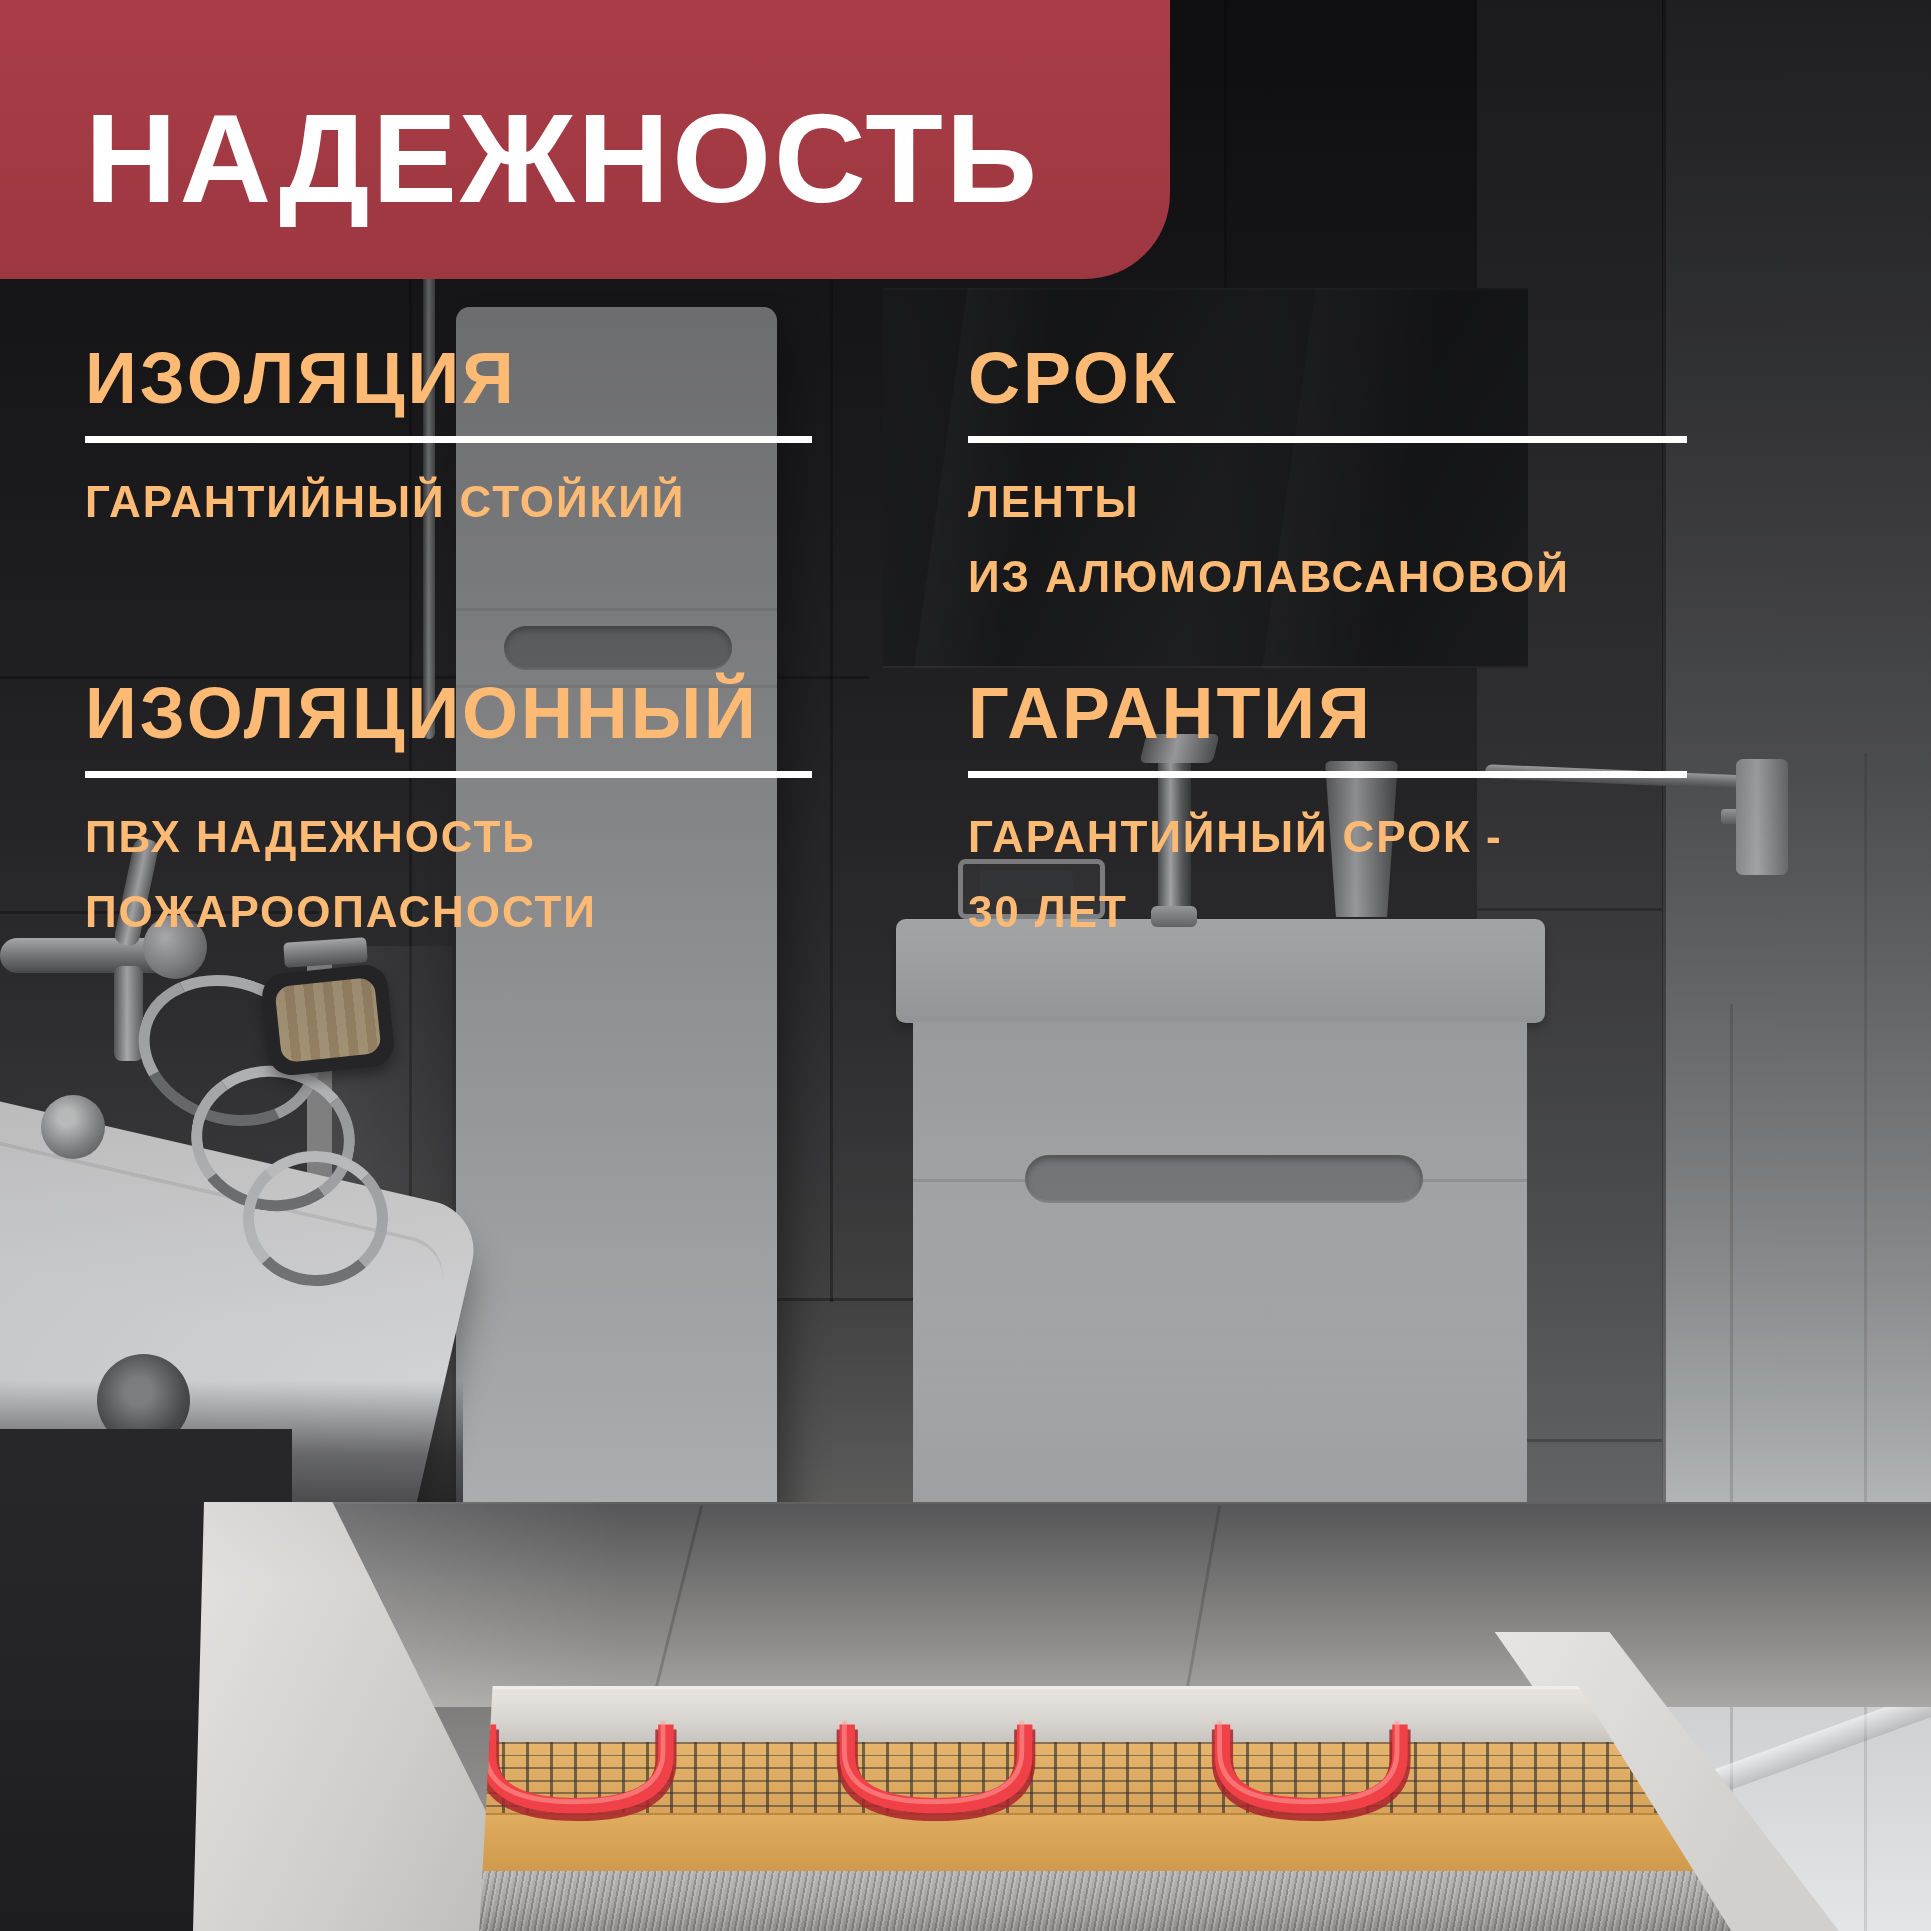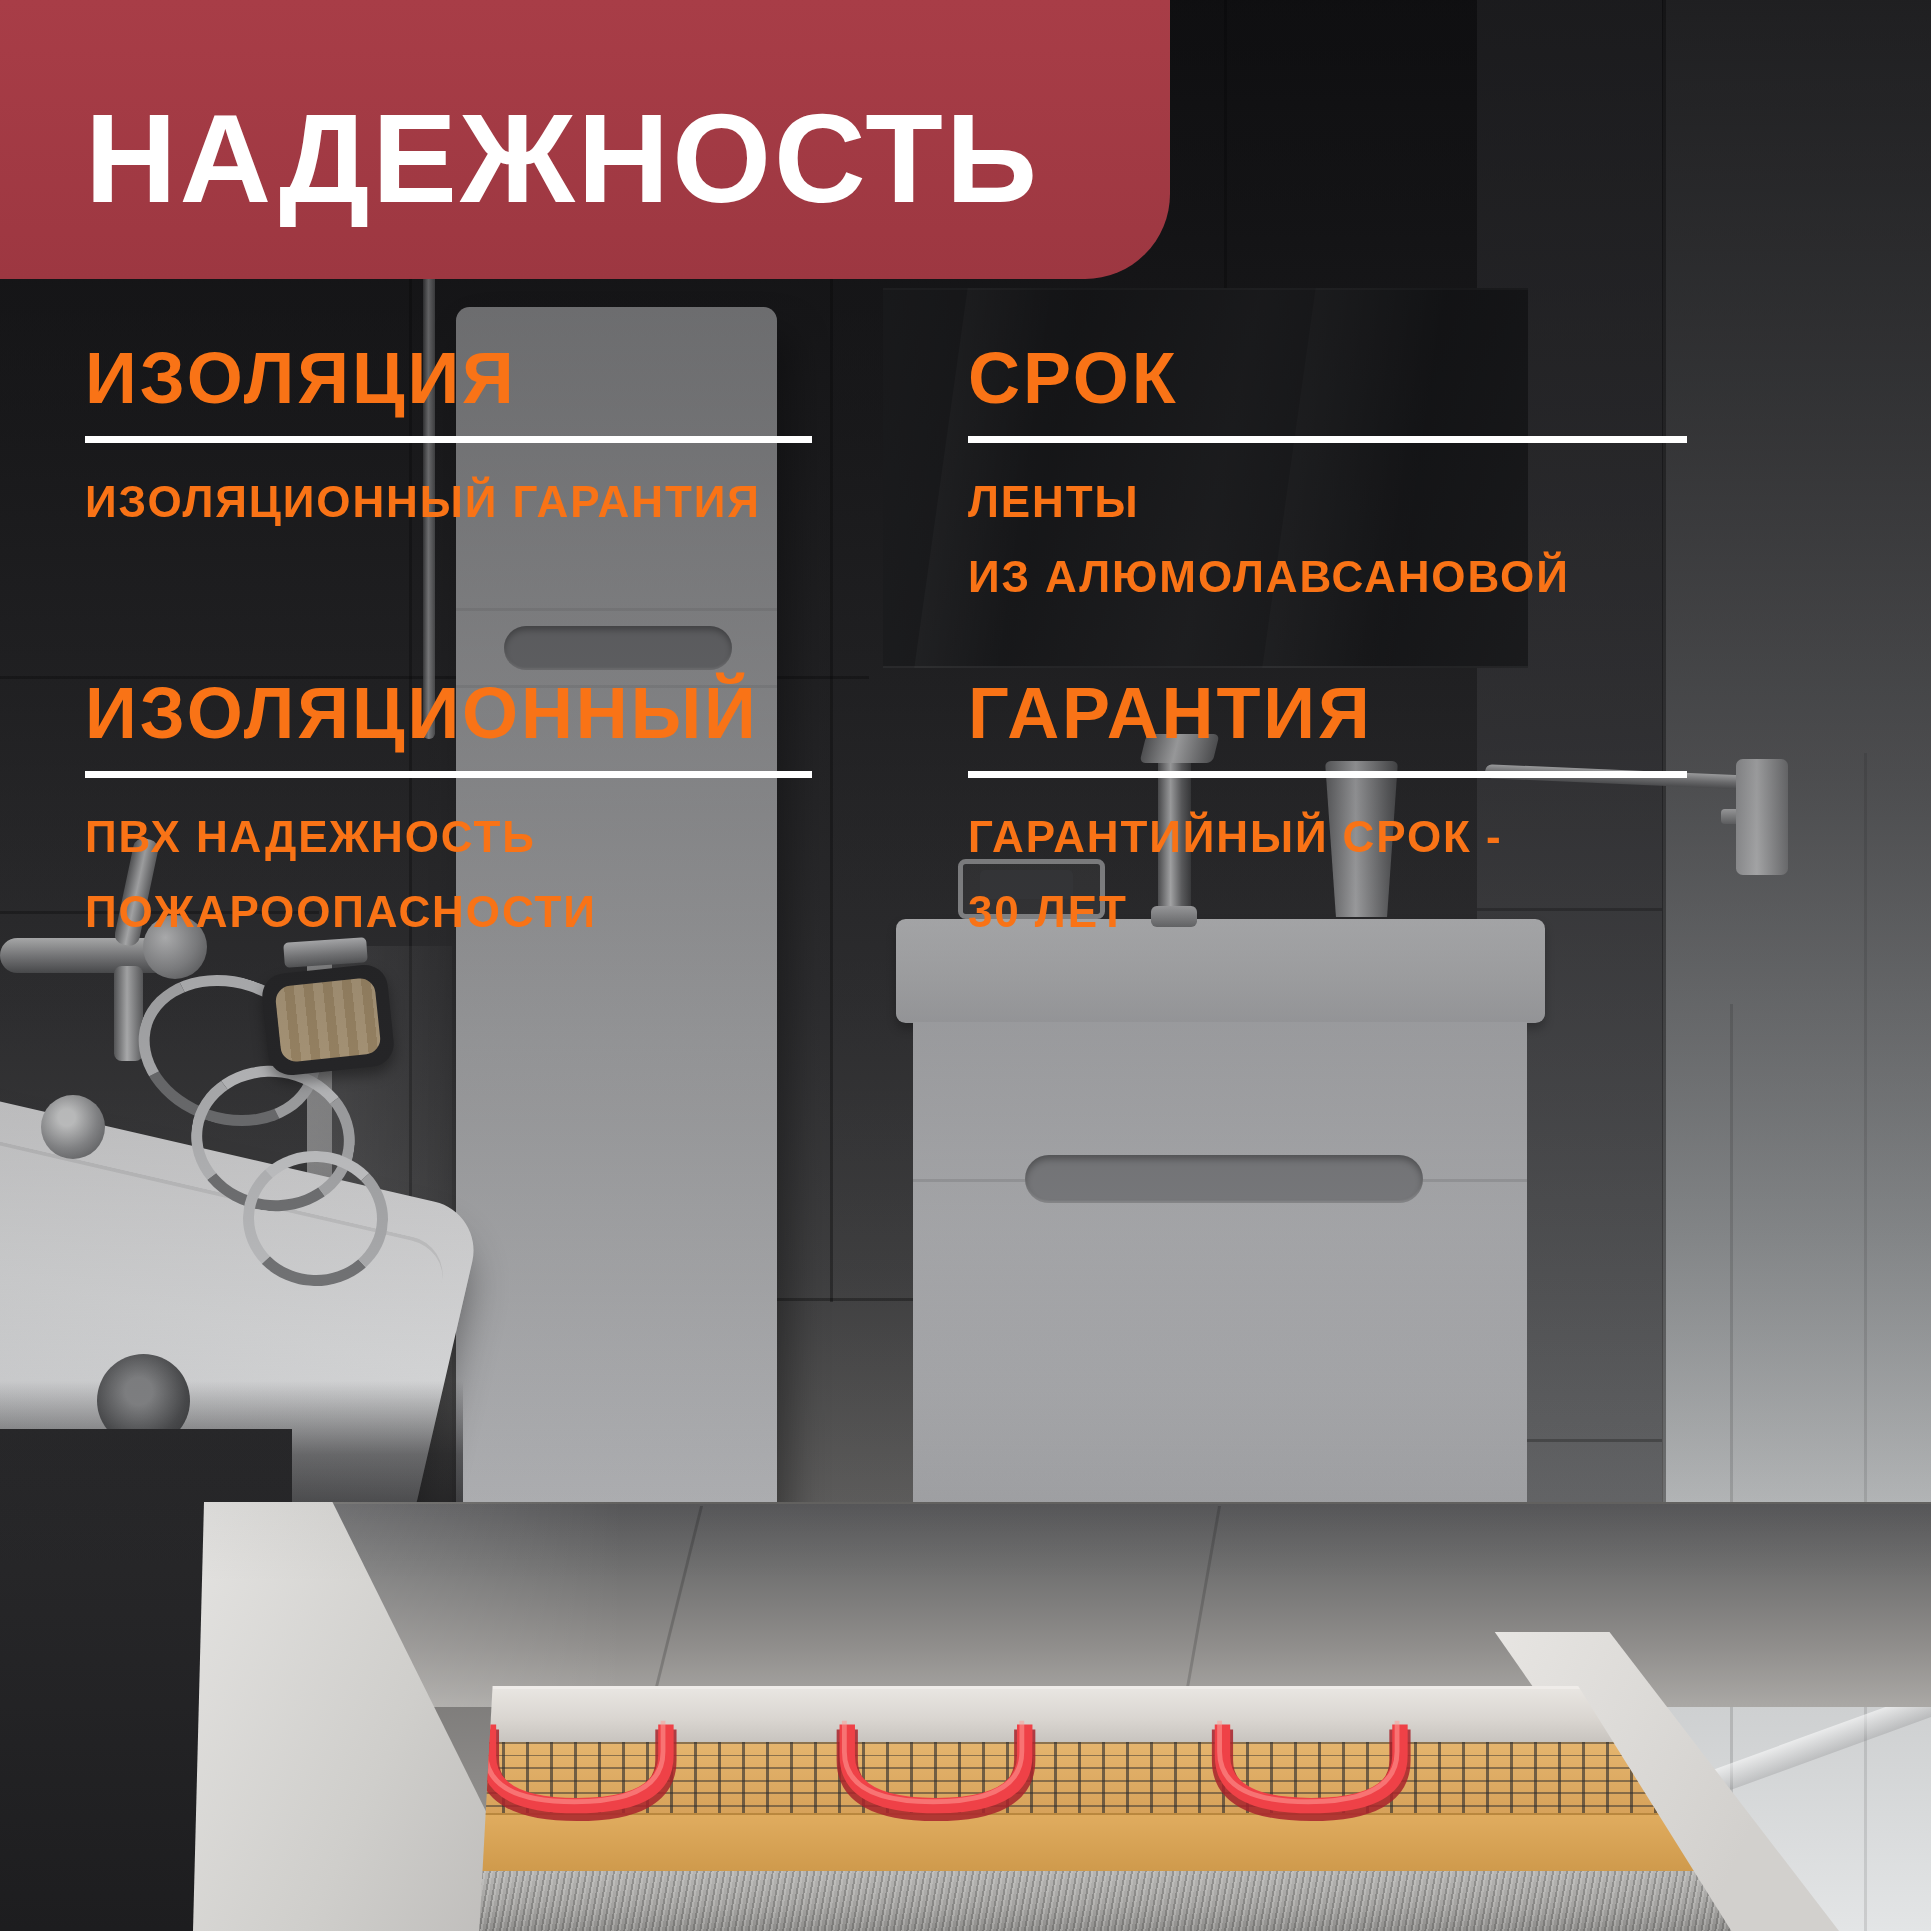--- a/index.html
+++ b/index.html
@@ -151,21 +151,21 @@
 
   
   .shade{inset:0;z-index:40;background:
       linear-gradient(180deg,rgba(8,8,10,.60) 0%,rgba(12,12,14,.50) 22%,rgba(16,16,18,.38) 42%,
       rgba(18,18,20,.24) 58%,rgba(18,18,20,.10) 72%,rgba(0,0,0,0) 82%);}
   .txt{z-index:60;color:#fff;text-align:center;}
   .badge{left:0;top:0;width:1170px;height:279px;z-index:55;
       border-radius:0 0 85px 0;background:linear-gradient(180deg,#a83d47 0%,#9d3741 100%);}
   .h1{left:85px;top:95px;font-size:127px;line-height:127px;font-weight:700;letter-spacing:2.9px;
       white-space:nowrap;z-index:60;color:#fff;}
-  .sec{z-index:60;color:#f97316;}
+  .sec{z-index:60;color:#fdba74;}
   .sec .t{position:static;display:block;font-size:72px;line-height:72px;font-weight:700;
       letter-spacing:2.9px;white-space:nowrap;}
   .sec .u{position:static;display:block;height:6.8px;background:#fff;margin-top:22px;}
   .sec .b{position:static;display:block;margin-top:21px;font-size:44px;line-height:75px;
       font-weight:700;letter-spacing:1.9px;}
   .sec .b div{position:static;white-space:nowrap;}
   .sec1{left:85px;top:342px;width:727px;} .sec2{left:968px;top:342px;width:719px;}
   .sec3{left:85px;top:677px;width:727px;} .sec4{left:968px;top:677px;width:719px;}
 </style>
 </head>
@@ -273,21 +273,21 @@
 
   <div class="shade"></div>
 
   <div class="badge"></div>
   <div class="h1 txt">НАДЕЖНОСТЬ</div>
 
   <div class="sec sec1">
     <span class="t">ИЗОЛЯЦИЯ</span>
     <span class="u"></span>
     <span class="b">
-      <div>ИЗОЛЯЦИОННЫЙ ГАРАНТИЯ</div>
+      <div>ГАРАНТИЙНЫЙ СТОЙКИЙ</div>
     </span>
   </div>
 
   <div class="sec sec2">
     <span class="t">СРОК</span>
     <span class="u"></span>
     <span class="b">
       <div>ЛЕНТЫ</div>
       <div>ИЗ АЛЮМОЛАВСАНОВОЙ</div>
     </span>

